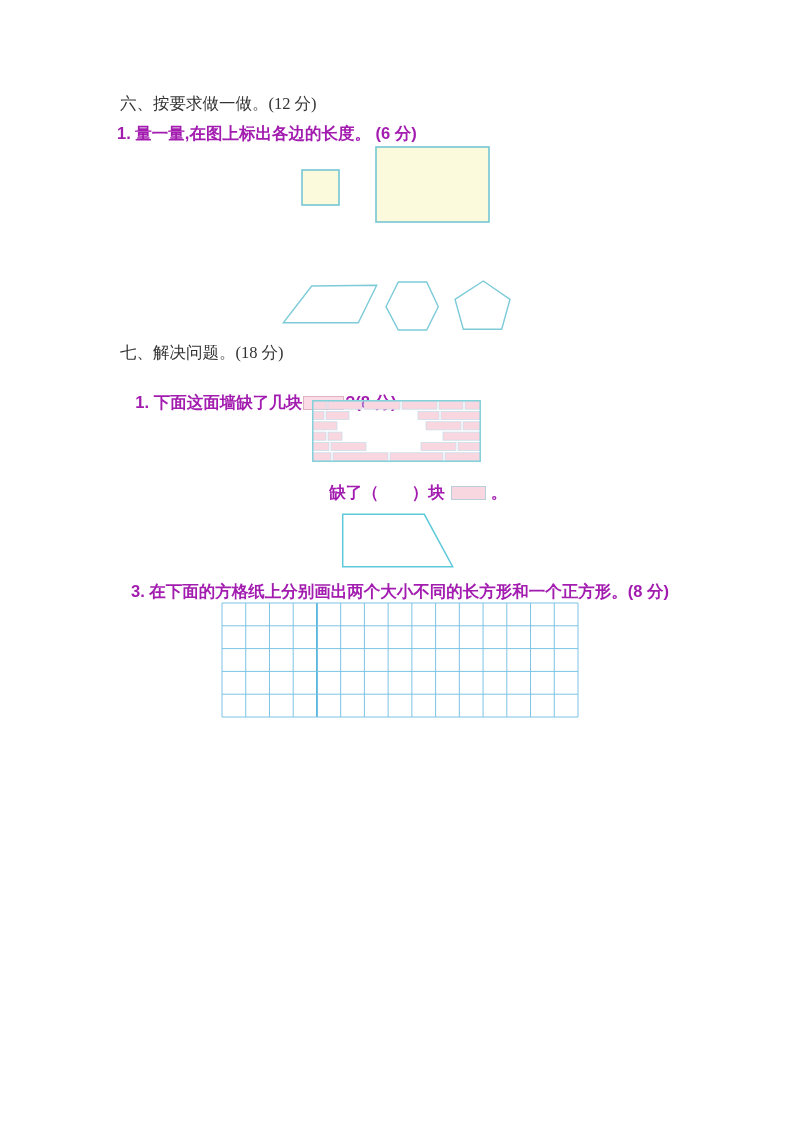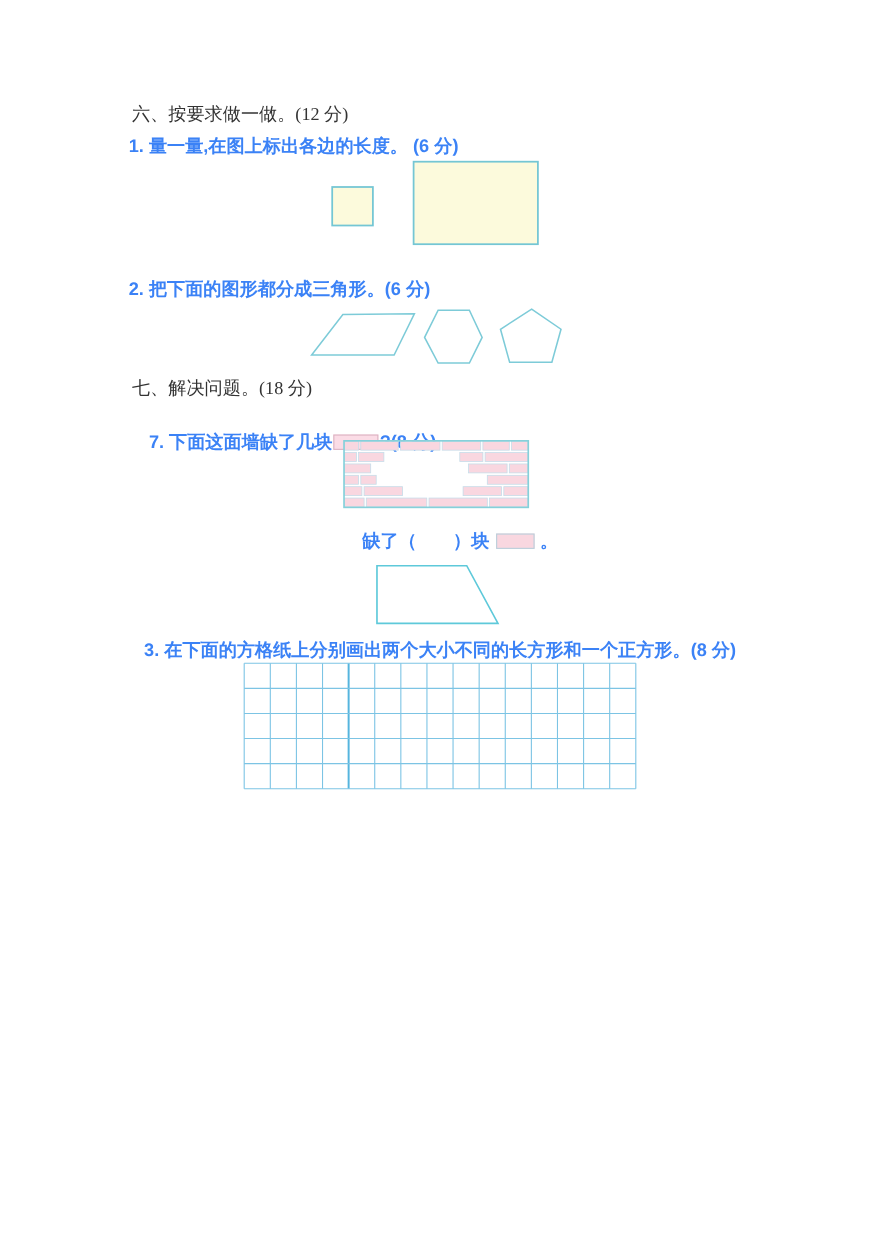--- a/index.html
+++ b/index.html
@@ -8,53 +8,52 @@
     overflow:hidden;font-kerning:none;
   }
   .hdr{
     position:absolute;
     font-family:"Liberation Serif",serif;
     font-size:16.5px;color:#333;white-space:pre;line-height:20px;
   }
   .q{
     position:absolute;
     font-family:"Liberation Sans",sans-serif;
-    font-weight:700;font-size:16.5px;color:#3b82f6;white-space:pre;line-height:20px;
+    font-weight:700;font-size:16.5px;color:#a21caf;white-space:pre;line-height:20px;
   }
   .brick{display:inline-block;vertical-align:-2px;}
   .brick-q{width:39px;height:12px;background:#fbdce6;border:1px solid #dcb3c2;margin:0 1px;}
   .brick-a{width:33px;height:12px;background:#f9d7e0;border:1px solid #b9cfdb;margin:0 5px 0 6px;}
   svg.fig{position:absolute;overflow:visible;}
 </style>
 </head>
 <body>
 
 <div class="page">
 
   <div class="hdr" style="left:120px;top:94px">六、按要求做一做。(12 分)</div>
 
   <div class="q" style="left:117px;top:123px">1. 量一量,在图上标出各边的长度。 (6 分)</div>
 
   <svg class="fig" id="fig-measure" style="left:280px;top:140px" width="220" height="90" viewBox="0 0 220 90">
       <rect x="22" y="30" width="37" height="35" fill="#fcfadc" stroke="#74c6d4" stroke-width="1.6"></rect>
       <rect x="96" y="7" width="113" height="75" fill="#fcfadc" stroke="#74c6d4" stroke-width="1.6"></rect>
     </svg>
 
-  <div class="q" style="left:117px;top:253px">2. 把下面的图形都分成三角形。(6 分)</div>
 
   <svg class="fig" id="fig-divide" style="left:280px;top:276px" width="235" height="60" viewBox="0 0 235 60">
       <polygon points="31.7,10 96.7,9.3 78.3,46.7 3.3,46.7" fill="none" stroke="#7dcbd8" stroke-width="1.4" stroke-linejoin="miter"></polygon>
       <polygon points="106,30.7 118.3,6 146.7,6 158.3,30.7 146.7,54 118.3,54" fill="none" stroke="#7dcbd8" stroke-width="1.4" stroke-linejoin="miter"></polygon>
       <polygon points="203.3,5 230,23.3 221.7,53.3 183.3,53.3 175,23.3" fill="none" stroke="#7dcbd8" stroke-width="1.4" stroke-linejoin="miter"></polygon>
     </svg>
 
   <div class="hdr" style="left:120px;top:343px">七、解决问题。(18 分)</div>
 
   <div class="q" style="left:117px;top:372px">
-    <span>7. 下面这面墙缺了几块</span><span class="brick brick-q"></span><span>?(8 分)</span>
+    <span>1. 下面这面墙缺了几块</span><span class="brick brick-q"></span><span>?(8 分)</span>
   </div>
 
   <svg class="fig" id="fig-wall" style="left:312px;top:400px" width="169" height="62" viewBox="0 0 169 62">
       <rect x="1" y="1.1" width="13" height="8.133333333333333" fill="#f9d7e0" stroke="#c4dde9" stroke-width="0.7"></rect>
       <rect x="16" y="1.1" width="34" height="8.133333333333333" fill="#f9d7e0" stroke="#c4dde9" stroke-width="0.7"></rect>
       <rect x="52" y="1.1" width="36" height="8.133333333333333" fill="#f9d7e0" stroke="#c4dde9" stroke-width="0.7"></rect>
       <rect x="90" y="1.1" width="35" height="8.133333333333333" fill="#f9d7e0" stroke="#c4dde9" stroke-width="0.7"></rect>
       <rect x="127" y="1.1" width="24" height="8.133333333333333" fill="#f9d7e0" stroke="#c4dde9" stroke-width="0.7"></rect>
       <rect x="153" y="1.1" width="15" height="8.133333333333333" fill="#f9d7e0" stroke="#c4dde9" stroke-width="0.7"></rect>
       <rect x="1" y="11.433333333333334" width="11" height="8.133333333333333" fill="#f9d7e0" stroke="#c4dde9" stroke-width="0.7"></rect>

